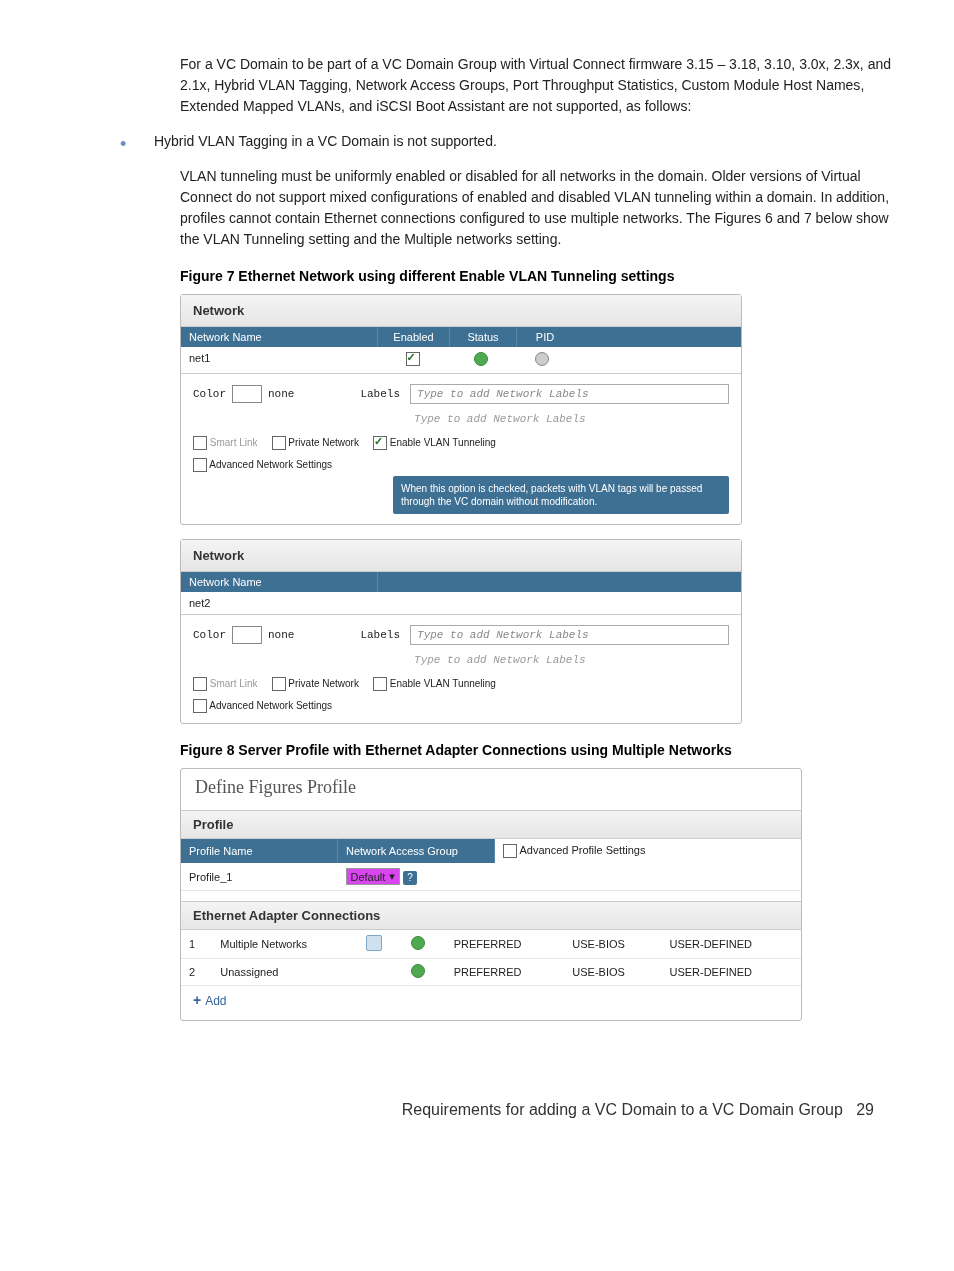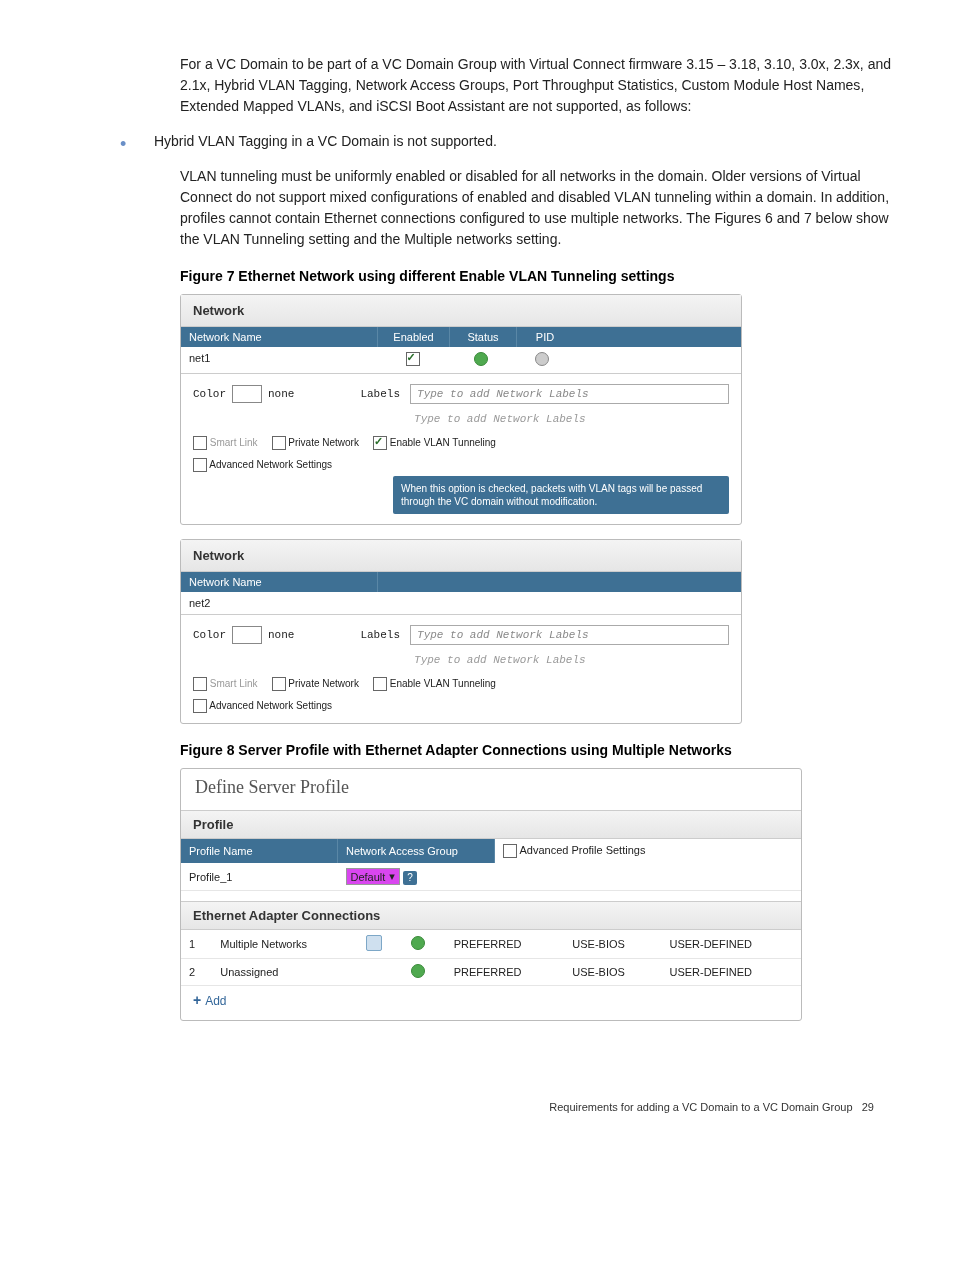--- a/index.html
+++ b/index.html
@@ -135,21 +135,21 @@
   }
   .status-circle {
     display:inline-block;width:12px;height:12px;border-radius:50%;
     background:#4fa94f;border:1px solid #3a8a3a;
   }
   .add-link { color:#336699; padding:6px 12px; font-size:12px; cursor:pointer;}
   .add-link::before { content:"+"; font-weight:bold; margin-right:4px; font-size:14px;}
   .footer {
     margin-top: 80px;
     text-align: right;
-    font-size: 11px;
+    font-size: 16px;
     color: #333;
     padding-right: 20px;
   }
 </style>
 </head>
 <body>
 
 <p class="intro">
   <span>For a VC Domain to be part of a VC Domain Group with Virtual Connect firmware 3.15 – 3.18, 3.10, 3.0x, 2.3x, and 2.1x, </span>
   <b>Hybrid VLAN Tagging</b><span>, </span>
@@ -241,21 +241,21 @@
     </div>
     <div class="cb-row">
       <span><span class="cb"></span> <span>Advanced Network Settings</span></span>
     </div>
   </div>
 </div>
 
 <div class="figure-caption">Figure 8 Server Profile with Ethernet Adapter Connections using Multiple Networks</div>
 
 <div class="fig8">
-  <div class="fig8-title">Define Server Profile</div>
+  <div class="fig8-title">Define Figures Profile</div>
   <div class="sect-hdr">Profile</div>
   <table>
     <tbody>
         <tr>
       <th style="width:140px">Profile Name</th>
       <th style="width:140px">Network Access Group</th>
       <td style="background:#fff;border:none">
         <span class="cb"></span>
         <span>Advanced Profile Settings</span>
       </td>

